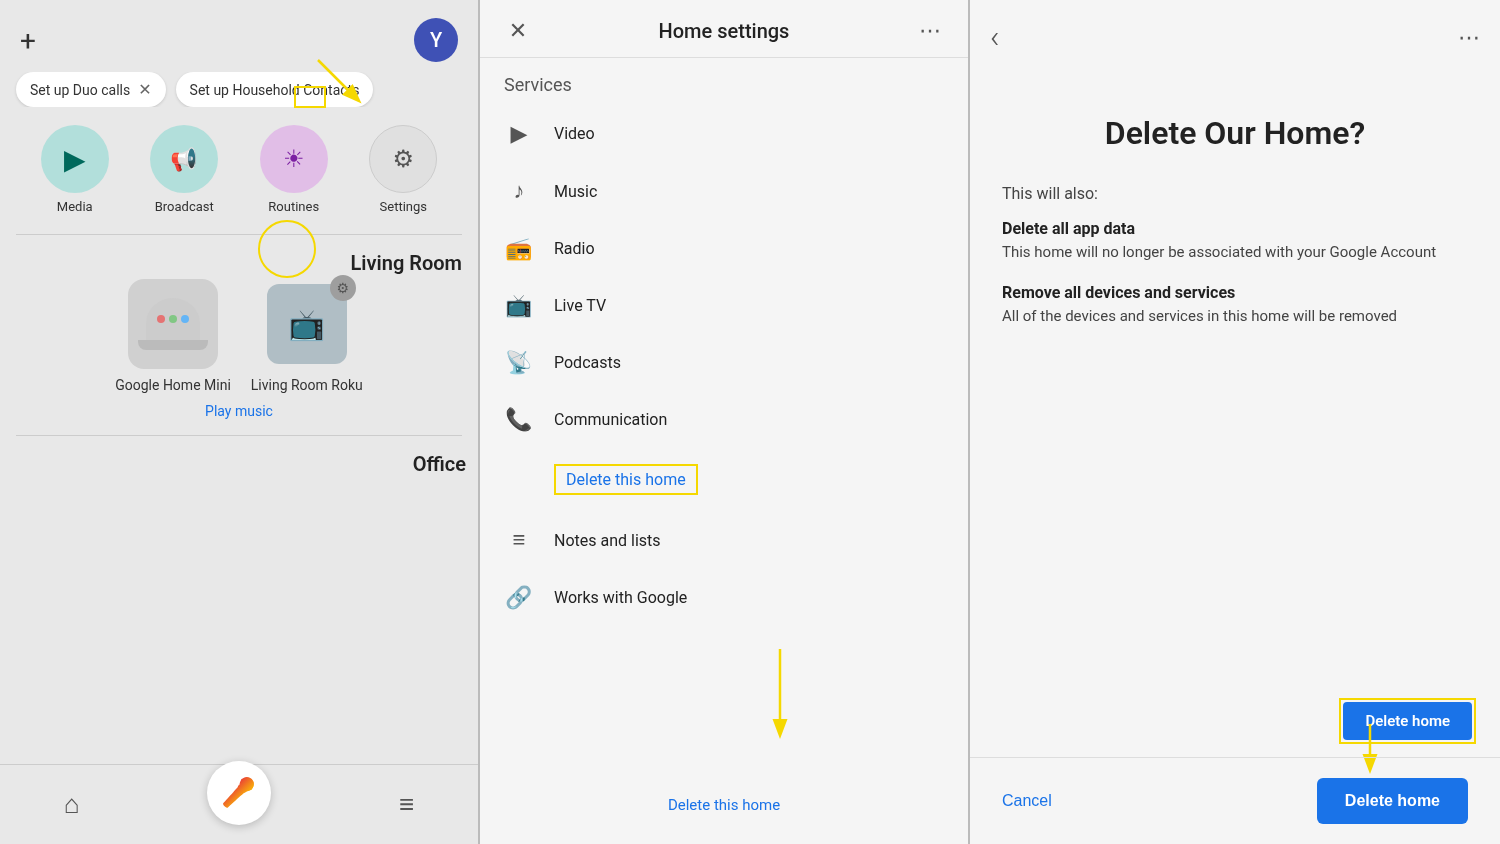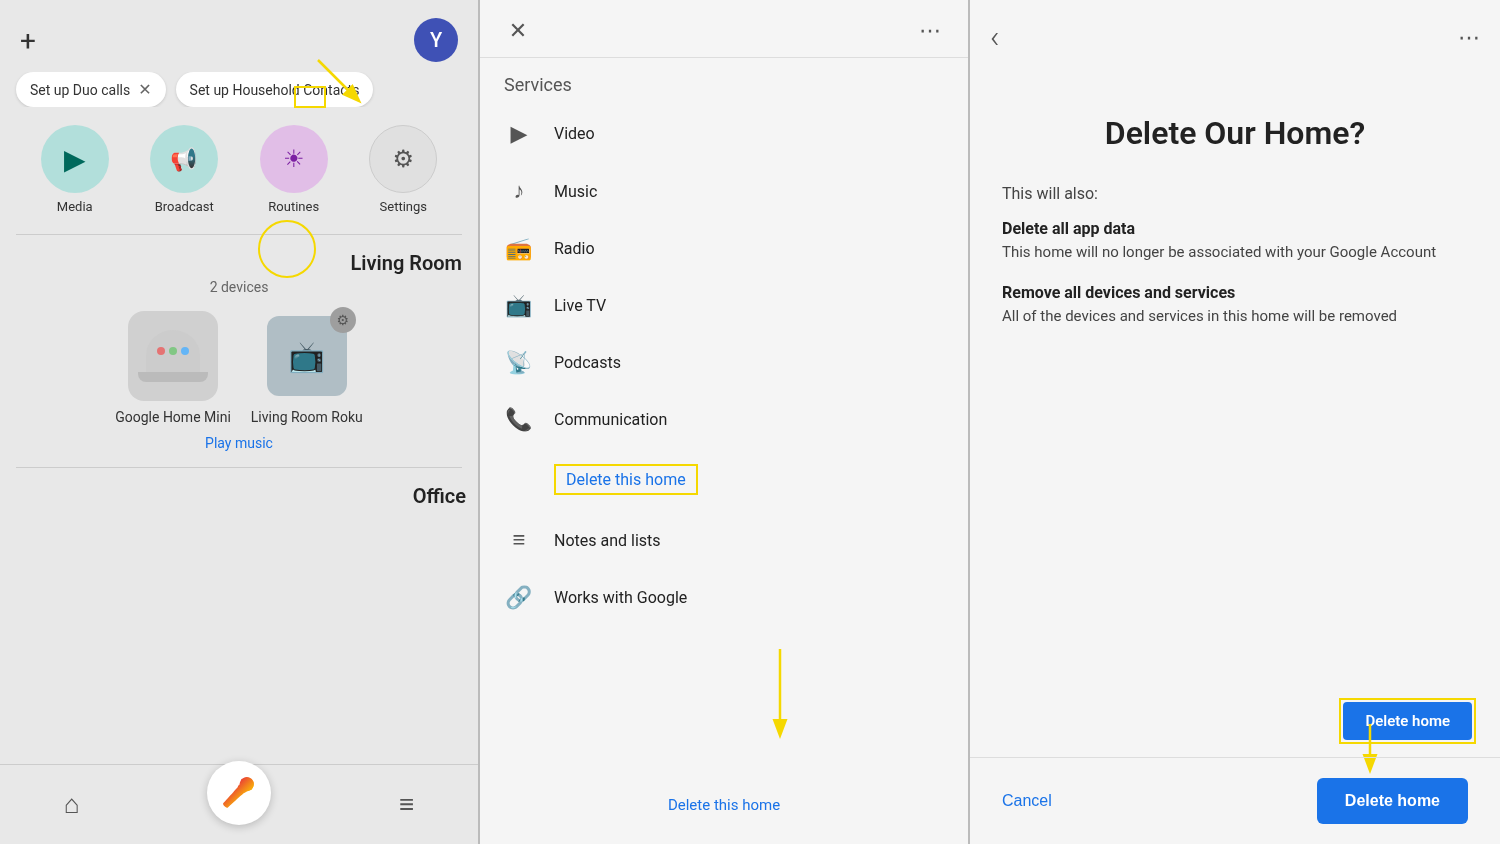--- a/index.html
+++ b/index.html
@@ -535,21 +535,20 @@
       <marker id="yArrow2" markerWidth="8" markerHeight="8" refX="6" refY="3" orient="auto">
         <path d="M0,0 L0,6 L8,3 z" fill="#f5d800"></path>
       </marker>
     </defs>
   </svg>
 
   <div class="divider"></div>
 
   <div style="padding:0 16px;">
     <div class="section-title">Living Room</div>
-    <div class="section-subtitle">2 devices</div>
 
     <div class="devices-row">
 
       <div class="device-card">
         <div class="device-icon" style="background:#d0d0d0;border-radius:16px;width:90px;height:90px;display:flex;align-items:center;justify-content:center;flex-direction:column;">
           <div class="home-mini-body">
             <div class="home-mini-dots">
               <div class="dot dot-r"></div>
               <div class="dot dot-g"></div>
               <div class="dot dot-b"></div>
@@ -583,20 +582,21 @@
     <div class="google-mic">
       <span class="mic-icon" style="font-size:28px;background:linear-gradient(135deg,#4285f4,#ea4335,#fbbc05,#34a853);-webkit-background-clip:text;-webkit-text-fill-color:transparent;">🎤</span>
     </div>
     <span class="bottom-icon">≡</span>
   </div>
 </div>
 
 <div class="panel2">
   <div class="panel2-header">
     <span class="header-icon">✕</span>
+    <span class="panel2-title">Home settings</span>
     <span class="header-icon">⋯</span>
   </div>
 
   <div class="services-label">Services</div>
 
   <div class="menu-item">
     <span class="menu-icon">▶</span>
     <span class="menu-text">Video</span>
   </div>
 

